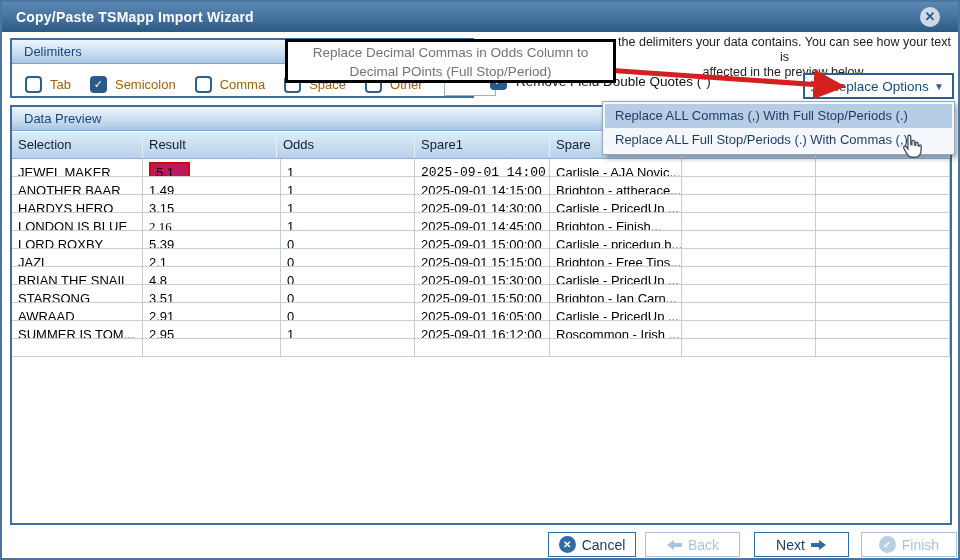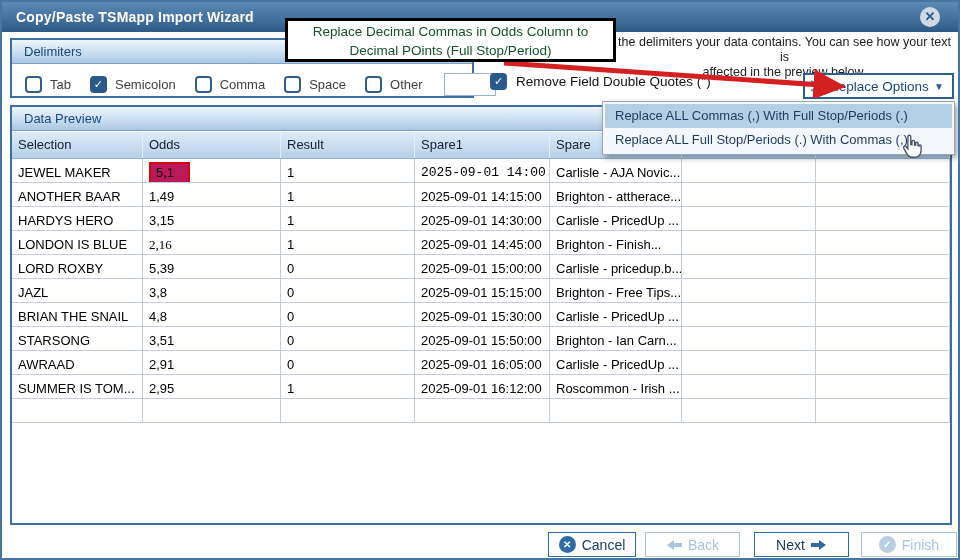--- a/index.html
+++ b/index.html
@@ -17,53 +17,53 @@
   .groupbox { position:absolute; border:2px solid #3c6f9f; background:#fff; }
   .gb-head { height:24px; background:linear-gradient(#eef5fc, #c7dcf0 60%, #a9c6e3);
     border-bottom:1px solid #7da3c6; color:#17487c; font-size:13px; line-height:23px; padding-left:12px; }
 
   
   .chk-row { display:flex; align-items:center; gap:19px; padding:9px 0 0 13px; }
   .chk { display:flex; align-items:center; gap:8px; cursor:pointer; }
   .cb { width:17px; height:17px; border:2px solid #2e5f8f; border-radius:4px; background:#fff;
     font-size:11px; color:#fff; text-align:center; line-height:13px; }
   .cb.on { background:#2a5a8c; border-color:#2a5a8c; }
-  .chk .txt { font-size:13px; color:#404040; }
+  .chk .txt { font-size:13px; color:#a16207; }
   .other-input { width:52px; height:23px; border:1px solid #9ab2c8; margin-left:2px; font-size:13px; padding:0 4px; }
 
   
   .instructions { position:absolute; left:610px; top:33px; width:345px; text-align:center;
     font-size:12.5px; line-height:15px; color:#222; }
 
   
   .rq-row { position:absolute; left:488px; top:71px; display:flex; align-items:center; gap:9px; }
   .rq-row .txt { font-size:13.5px; color:#111; }
   .replace-btn { position:absolute; left:801px; top:71px; width:151px; height:26px; background:#fff;
     border:2px solid #2e5f8f; display:flex; align-items:center; padding:0 6px 0 5px; cursor:pointer; }
   .replace-btn .lbl { font-size:13.5px; color:#174a7c; flex:1; }
   .replace-btn .caret { color:#2e5f8f; font-size:10px; padding-right:2px; }
 
   
-  .callout { position:absolute; left:283px; top:16px; width:331px; height:44px; background:#fff;
-    border:3px solid #000; text-align:center; font-size:13.5px; color:#14532d; line-height:18.5px; padding-top:2px; z-index:30; }
+  .callout { position:absolute; left:283px; top:37px; width:331px; height:44px; background:#fff;
+    border:3px solid #000; text-align:center; font-size:13.5px; color:#737373; line-height:18.5px; padding-top:2px; z-index:30; }
 
   .red-arrow { position:absolute; left:488px; top:52px; z-index:29; pointer-events:none; }
 
   
   .menu { position:absolute; left:600px; top:99px; width:353px; background:#f4f8fc;
     border:1px solid #9aa7b5; box-shadow:3px 3px 6px rgba(0,0,0,.35); z-index:20; padding:2px; }
   .menu-item { height:24px; line-height:24px; padding-left:10px; font-size:13px; color:#1d3a5f; cursor:pointer; white-space:nowrap; }
   .menu-item.hl { background:#b5cde5; }
 
   
   .tbl { position:absolute; left:0; top:25px; width:938px; }
   .tr, .thr { display:flex; }
   .thr { height:27px; background:linear-gradient(#dcebf8, #c7dcf0 60%, #b6d0ea); border-bottom:1px solid #8fb0d0; }
   .th { font-size:13px; color:#0f1e33; line-height:26px; padding-left:6px; border-right:1px solid #e6eef6; overflow:hidden; white-space:nowrap; }
-  .tr { height:24px; background:#fff; border-bottom:1px solid #c5ced8; }
+  .tr { height:18px; background:#fff; border-bottom:1px solid #c5ced8; }
   .td { font-size:13px; color:#000; line-height:27px; padding-left:6px; border-right:1px solid #c5ced8; overflow:hidden; white-space:nowrap; }
   .hl-cell { display:inline-block; background:#be185d; border:2px solid #cf0a0a; line-height:18px;
     padding:0 14px 0 5px; margin-top:2px; }
 
   
   .fbtn { position:absolute; top:530px; height:25px; background:#fff; border:1px solid #2e6da4;
     display:flex; align-items:center; justify-content:center; gap:6px; font-size:14px; color:#1a3a5c; cursor:pointer; }
   .fbtn.disabled { border-color:#a9c3da; color:#a9c4dc; cursor:default; }
   .circ { width:17px; height:17px; border-radius:50%; background:#2f6ca3; color:#fff; font-size:10px;
     line-height:17px; text-align:center; font-weight:bold; }
@@ -141,22 +141,22 @@
       </marker>
     </defs>
     <line x1="14" y1="9" x2="346" y2="32" stroke="#d42020" stroke-width="5" marker-end="url(#ah)"></line>
   </svg>
 
   <div class="groupbox" style="left:8px; top:103px; width:942px; height:420px;">
     <div class="gb-head">Data Preview</div>
     <div class="tbl">
       <div class="thr" id="tbl-head">
           <div class="th" style="width: 131px;">Selection</div>
+          <div class="th" style="width: 134px;">Result</div>
           <div class="th" style="width: 138px;">Odds</div>
-          <div class="th" style="width: 134px;">Result</div>
           <div class="th" style="width: 135px;">Spare1</div>
           <div class="th" style="width: 132px;">Spare</div>
           <div class="th" style="width: 134px;"></div>
           <div class="th" style="width: 134px;"></div>
         </div>
       <div id="tbl-body">
           <div class="tr">
             <div class="td" style="width: 131px;">JEWEL MAKER</div>
             <div class="td" style="width: 138px;"><span class="hl-cell">5,1</span></div>
             <div class="td" style="width: 134px;">1</div>
@@ -196,21 +196,21 @@
             <div class="td" style="width: 131px;">LORD ROXBY</div>
             <div class="td" style="width: 138px;">5,39</div>
             <div class="td" style="width: 134px;">0</div>
             <div class="td" style="width: 135px;">2025-09-01 15:00:00</div>
             <div class="td" style="width: 132px;">Carlisle - pricedup.b...</div>
             <div class="td" style="width: 134px;"></div>
             <div class="td" style="width: 134px;"></div>
           </div>
           <div class="tr">
             <div class="td" style="width: 131px;">JAZL</div>
-            <div class="td" style="width: 138px;">3,8</div>
+            <div class="td" style="width: 138px;">2,1</div>
             <div class="td" style="width: 134px;">0</div>
             <div class="td" style="width: 135px;">2025-09-01 15:15:00</div>
             <div class="td" style="width: 132px;">Brighton - Free Tips...</div>
             <div class="td" style="width: 134px;"></div>
             <div class="td" style="width: 134px;"></div>
           </div>
           <div class="tr">
             <div class="td" style="width: 131px;">BRIAN THE SNAIL</div>
             <div class="td" style="width: 138px;">4,8</div>
             <div class="td" style="width: 134px;">0</div>

